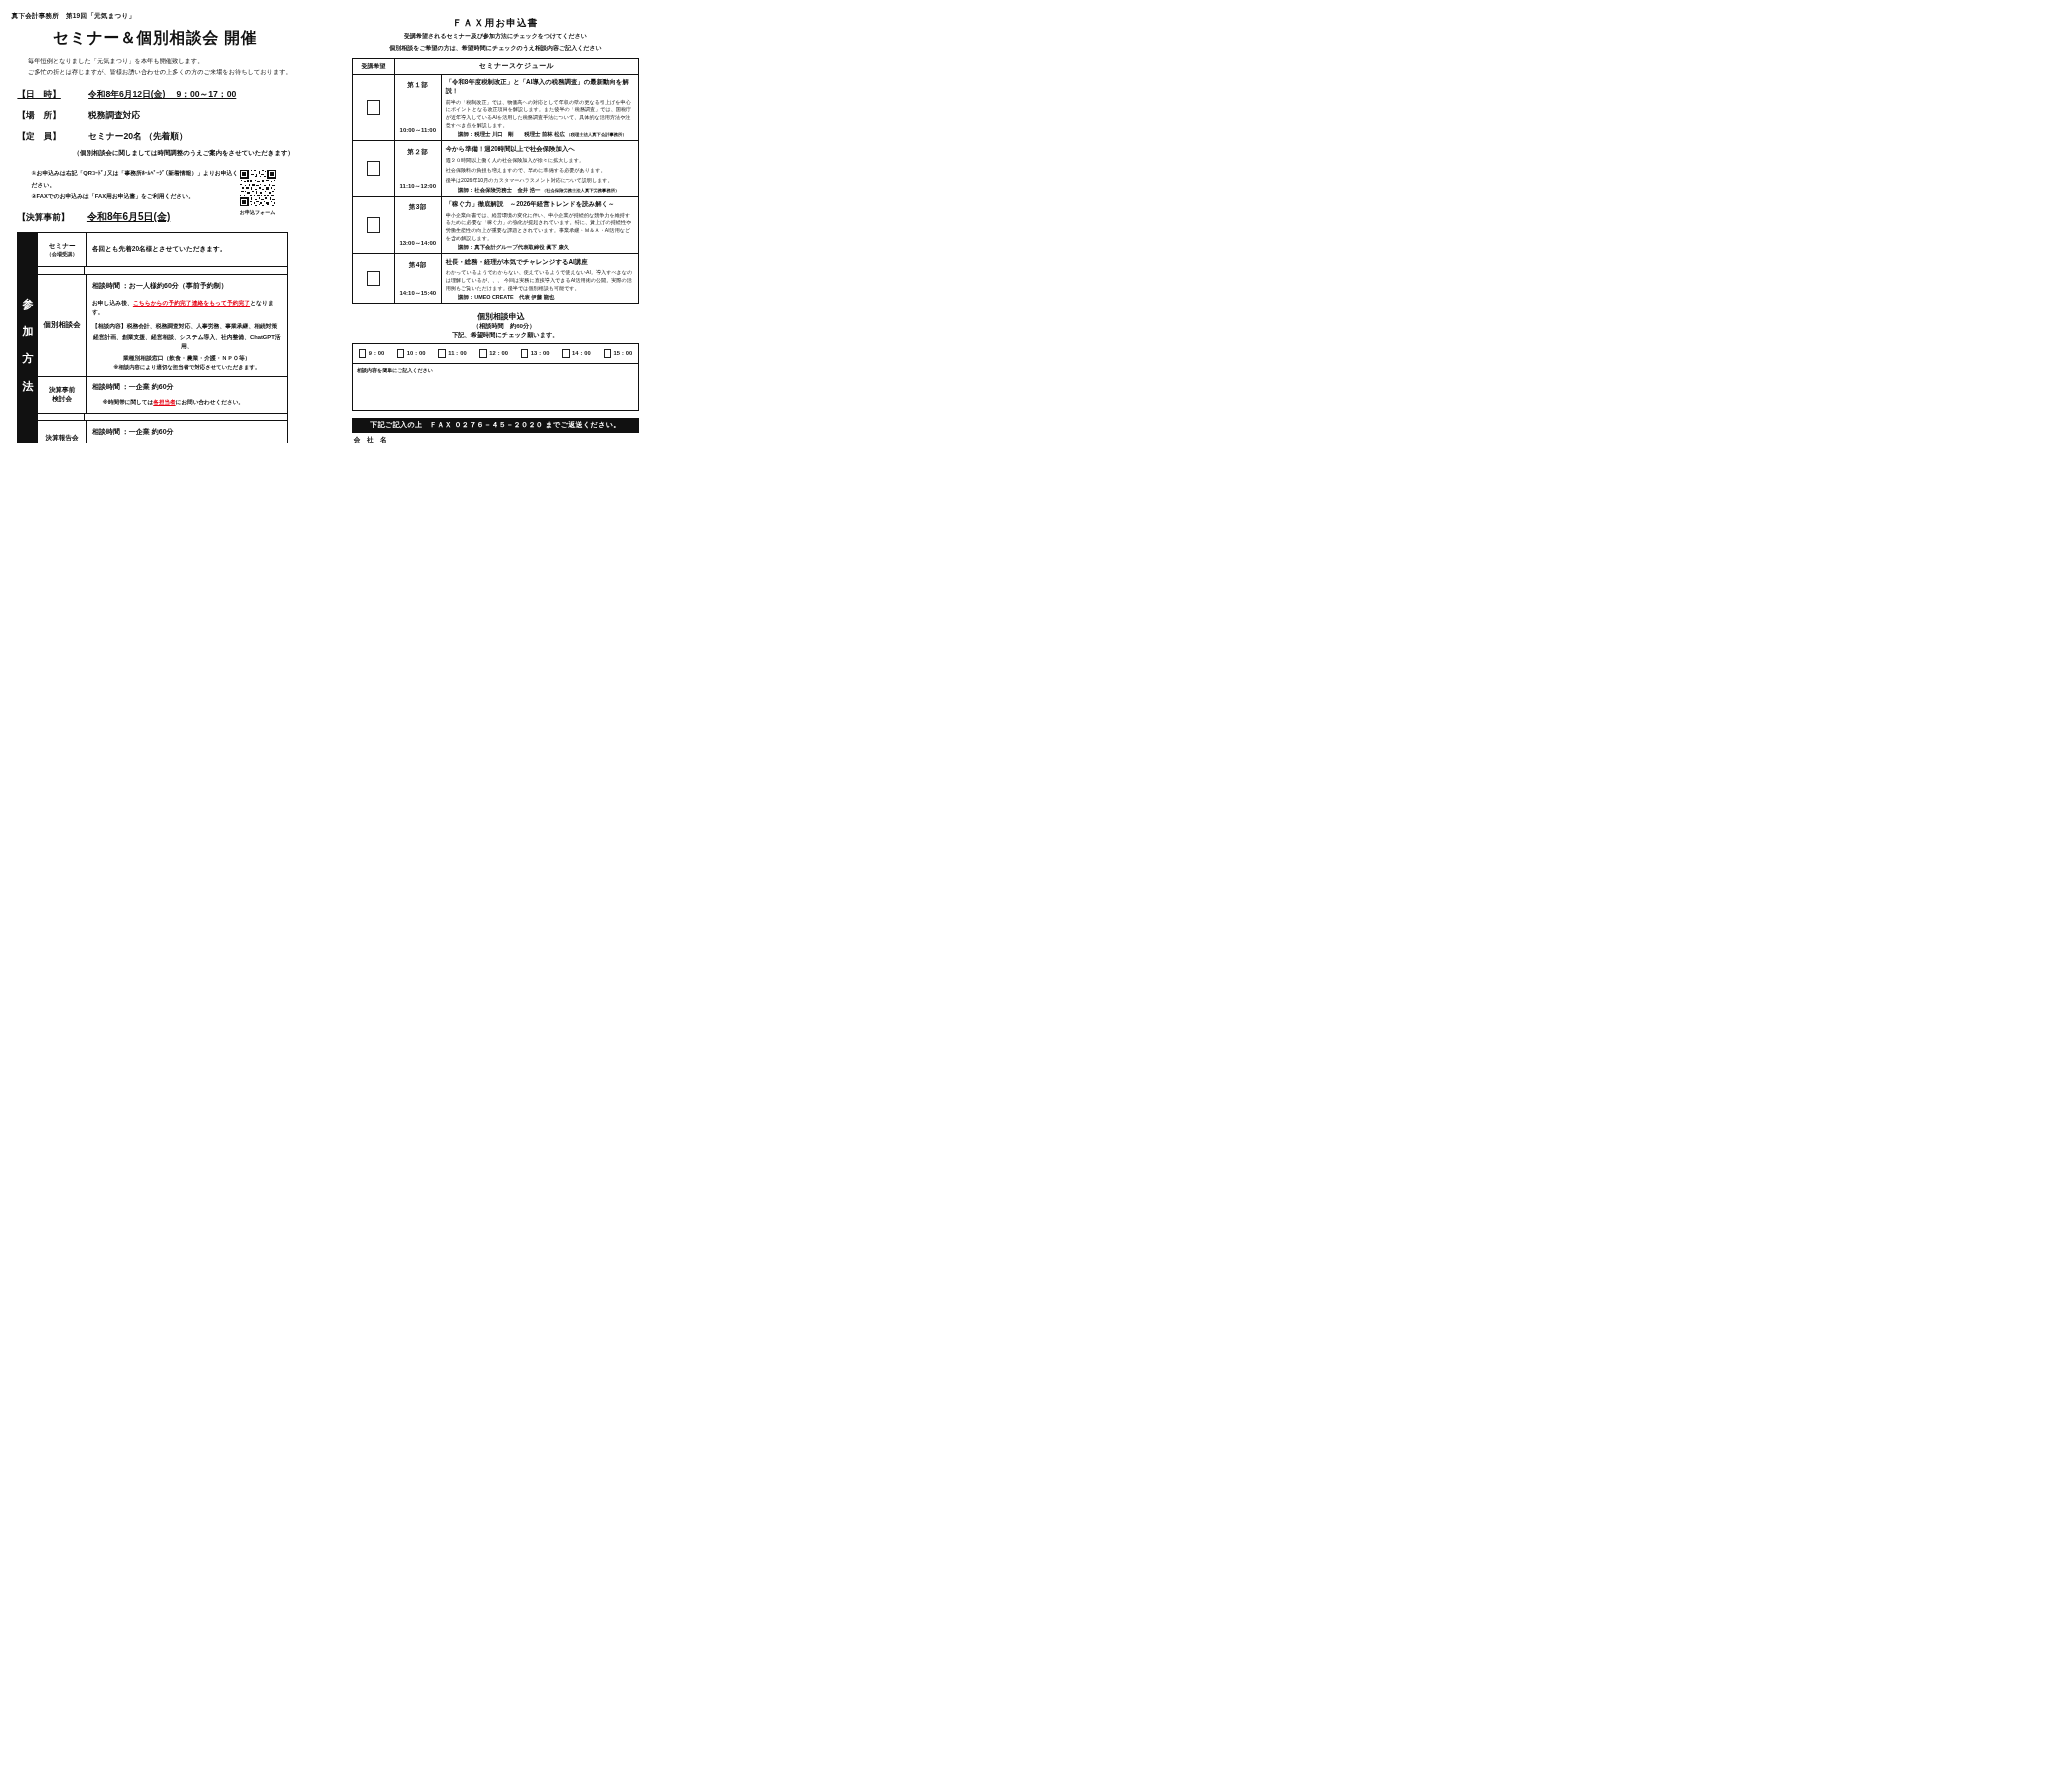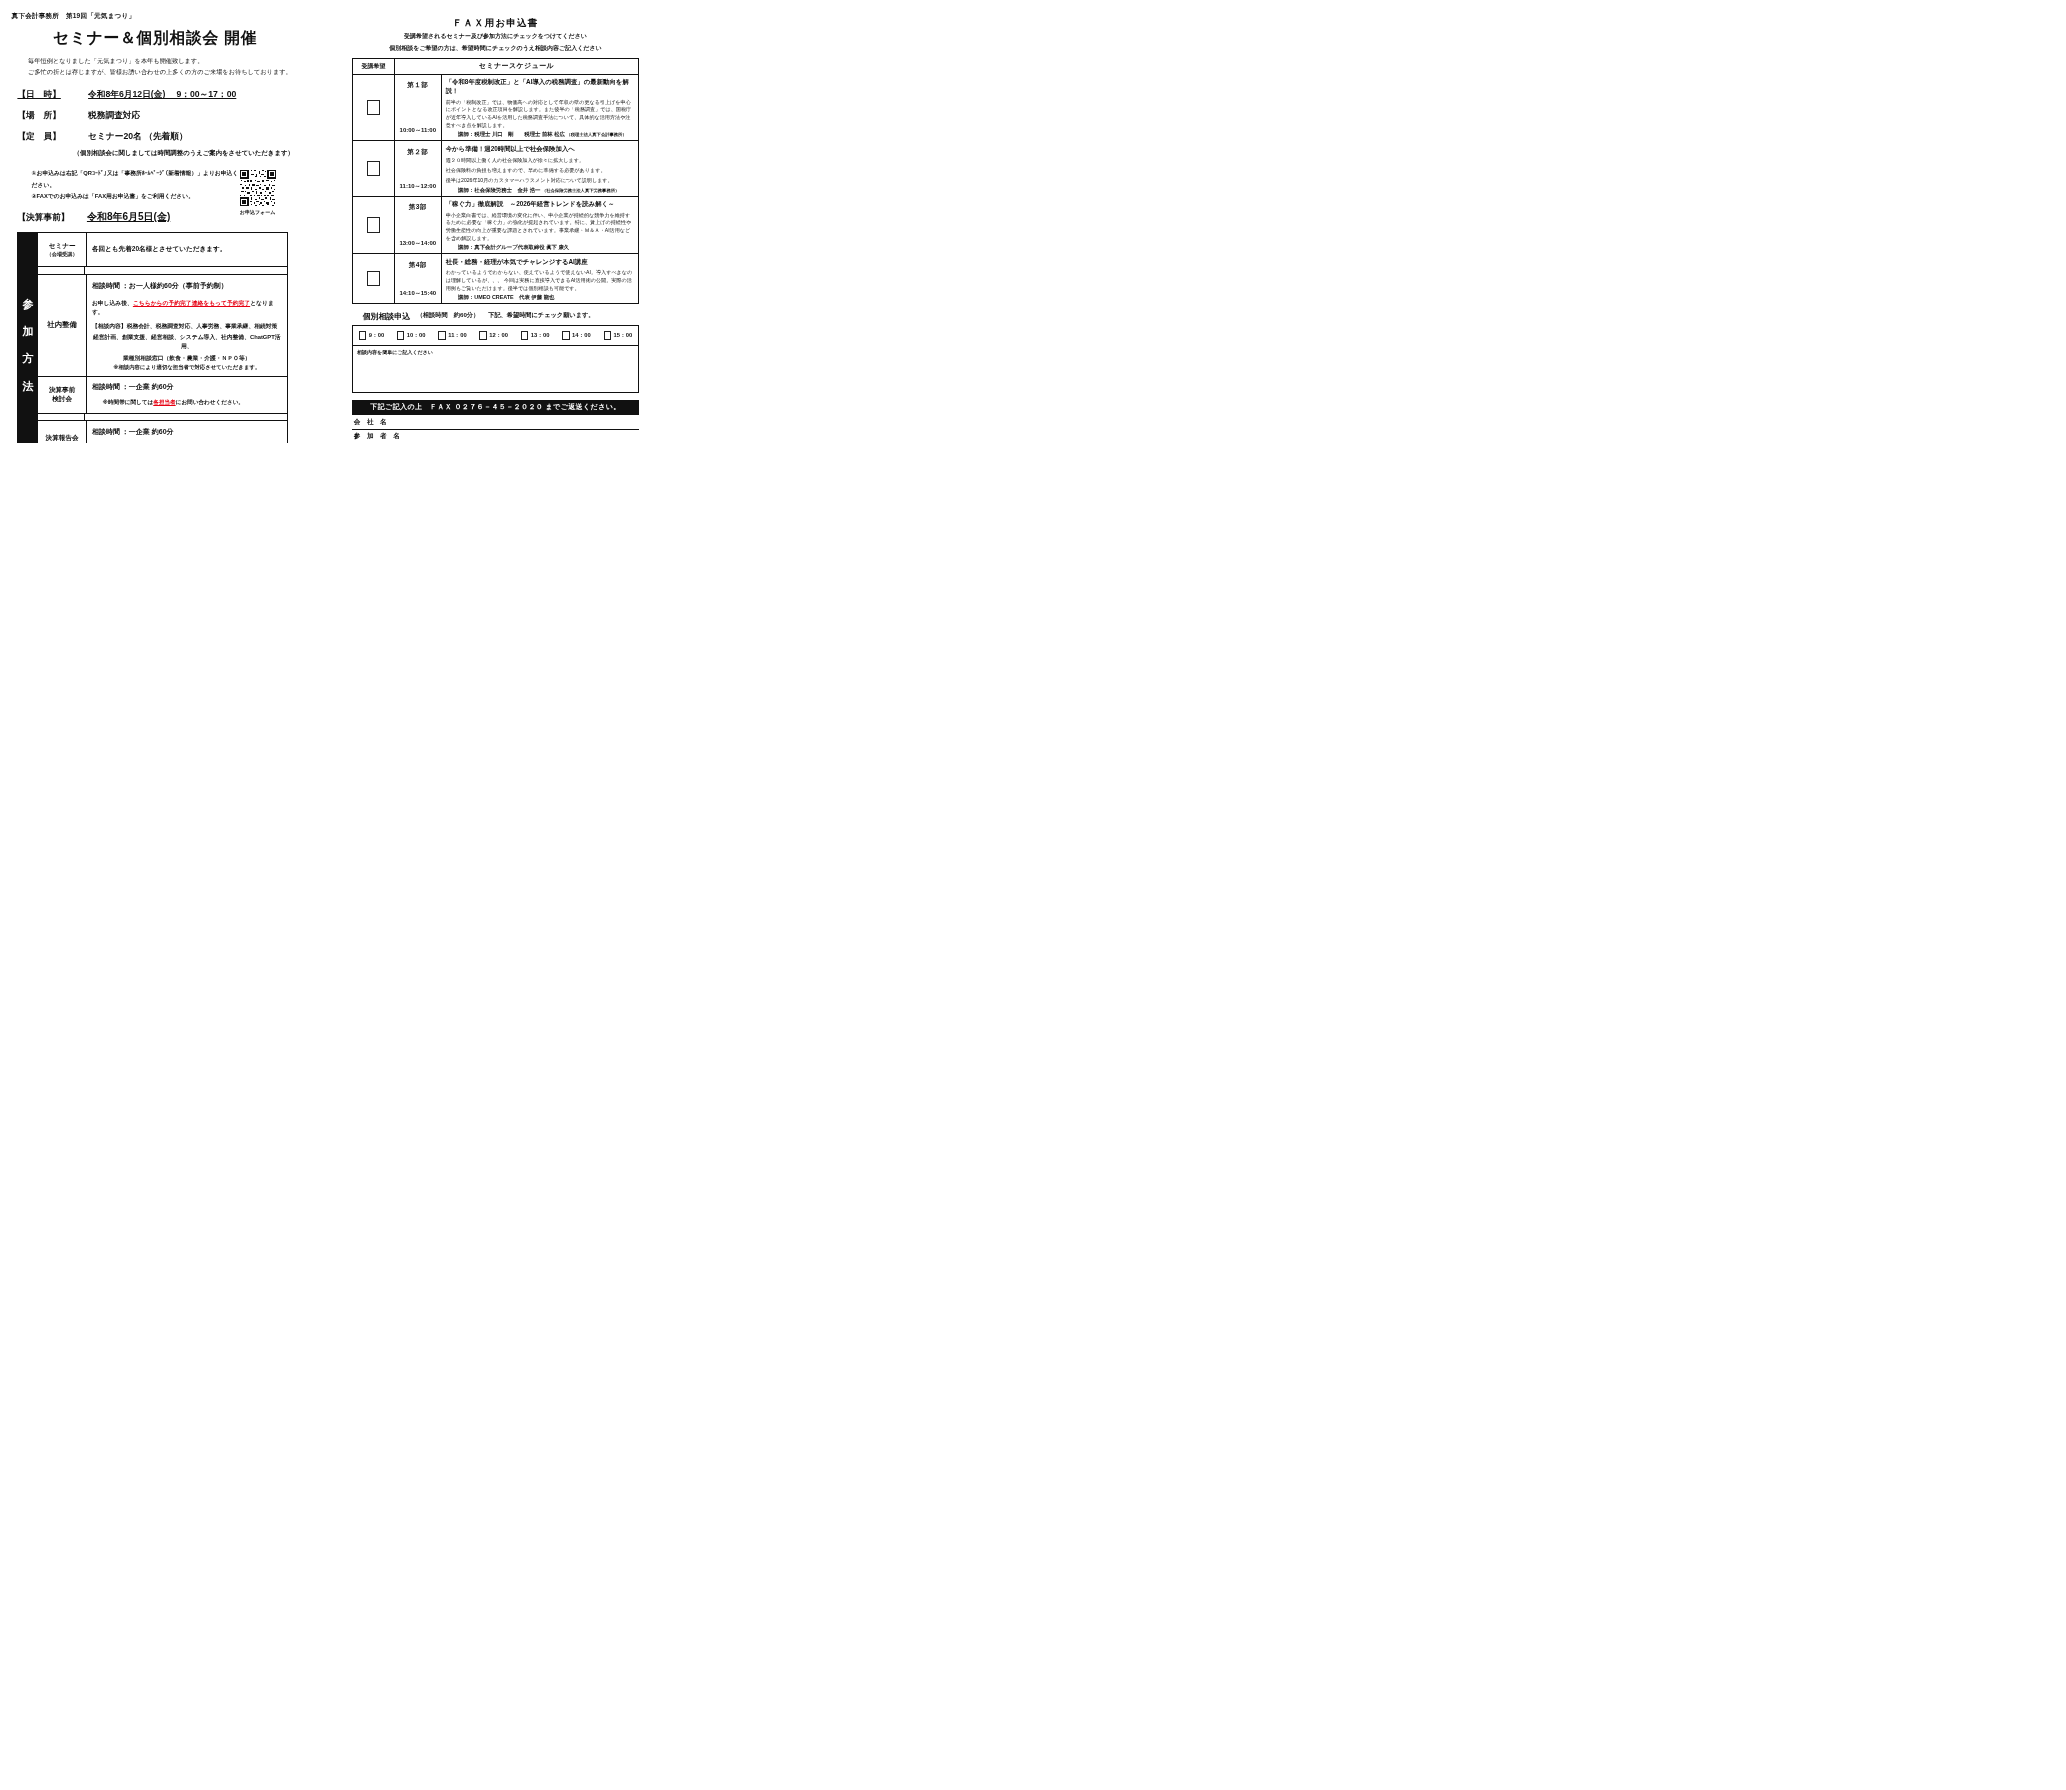--- a/index.html
+++ b/index.html
@@ -63,21 +63,21 @@
            align-items:center;padding:6.6px 0.8px 5px;flex:none;}
   .part-name{font-size:6.6px;font-weight:600;letter-spacing:0.4px;}
   .part-time{font-size:6px;font-weight:600;}
   .sr-main{flex:1;padding:3.3px 4.1px 2.1px;display:flex;flex-direction:column;min-width:0;}
   .sem-title{font-size:6.4px;font-weight:800;}
   .sem-desc{font-size:5.1px;font-weight:500;line-height:1.55;margin-top:2.5px;white-space:pre-line;flex:1;}
   .srow.r2 .sem-desc{line-height:2.0;margin-top:1.2px;}
   .sem-lect{margin-top:1.2px;padding-left:12.4px;font-size:5.4px;font-weight:700;}
   .lect-note{font-size:4.3px;font-weight:600;}
   .r1{min-height:55px;} .r2{min-height:45px;} .r3{min-height:45px;} .r4{min-height:49px;}
-  .consult-head{display:flex;align-items:flex-start;margin-top:6.2px;padding-left:10.7px;}
+  .consult-head{display:flex;align-items:center;margin-top:6.2px;padding-left:10.7px;flex-direction:column;}
   .ch1{font-size:7.9px;font-weight:800;}
   .ch2{font-size:6.2px;font-weight:700;margin-left:6.6px;}
   .ch3{font-size:6.2px;font-weight:700;margin-left:9px;}
   .consult-box{border:1px solid #111;margin-top:3.3px;}
   .times-row{display:flex;align-items:center;height:19px;border-bottom:1.2px solid #111;
              padding:0 5.8px;justify-content:space-between;}
   .time-item{display:flex;align-items:center;gap:2.5px;font-size:5.8px;font-weight:600;cursor:default;}
   .small-box{width:5.4px;height:6.6px;border:0.8px solid #222;background:#fff;flex:none;}
   .content-area{height:40px;padding:3.3px 4.1px;font-size:5px;font-weight:600;}
   .fax-bar{margin-top:6.2px;background:#111;color:#fff;text-align:center;font-size:7px;font-weight:700;
@@ -237,21 +237,21 @@
             <div class="lbl-sub">（会場受講）</div>
           </div>
           <div class="cnt row1-cnt">各回とも先着20名様とさせていただきます。</div>
         </div>
         <div class="prow spacer">
           <div class="lbl"></div>
             <div class="cnt"></div>
         </div>
         <div class="prow thickb">
           <div class="lbl">
-            <div class="lbl-big">社内整備</div>
+            <div class="lbl-big">個別相談会</div>
           </div>
           <div class="cnt">
             <div class="r2-time">相談時間 ：お一人様約60分（事前予約制）</div>
             <div class="r2-note">
               <span>お申し込み後、</span><span class="red-ul">こちらからの予約完了連絡をもって予約完了</span><span>となります。</span>
             </div>
             <div class="r2-contents">【相談内容】税務会計、税務調査対応、人事労務、事業承継、相続対策</div>
             <div class="r2-center">経営計画、創業支援、経営相談、システム導入、社内整備、ChatGPT活用、</div>
             <div class="r2-center">業種別相談窓口（飲食・農業・介護・ＮＰＯ等）</div>
             <div class="r2-note2">※相談内容により適切な担当者で対応させていただきます。</div>

